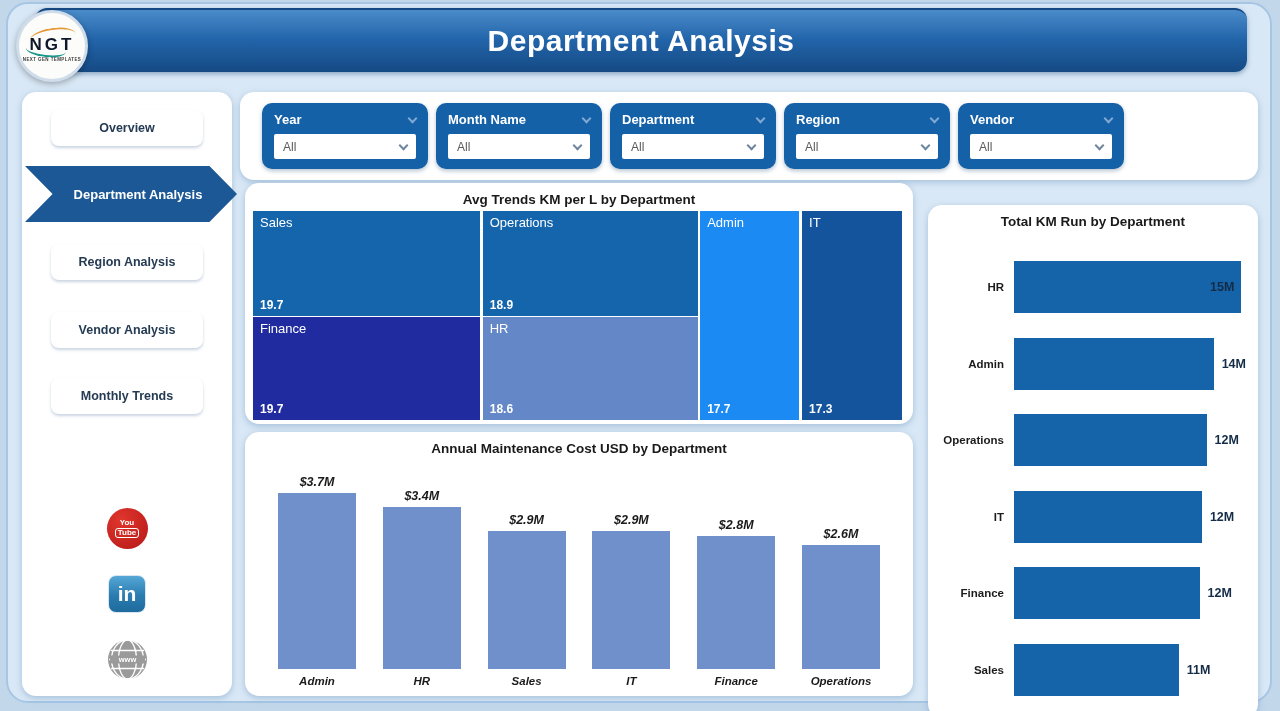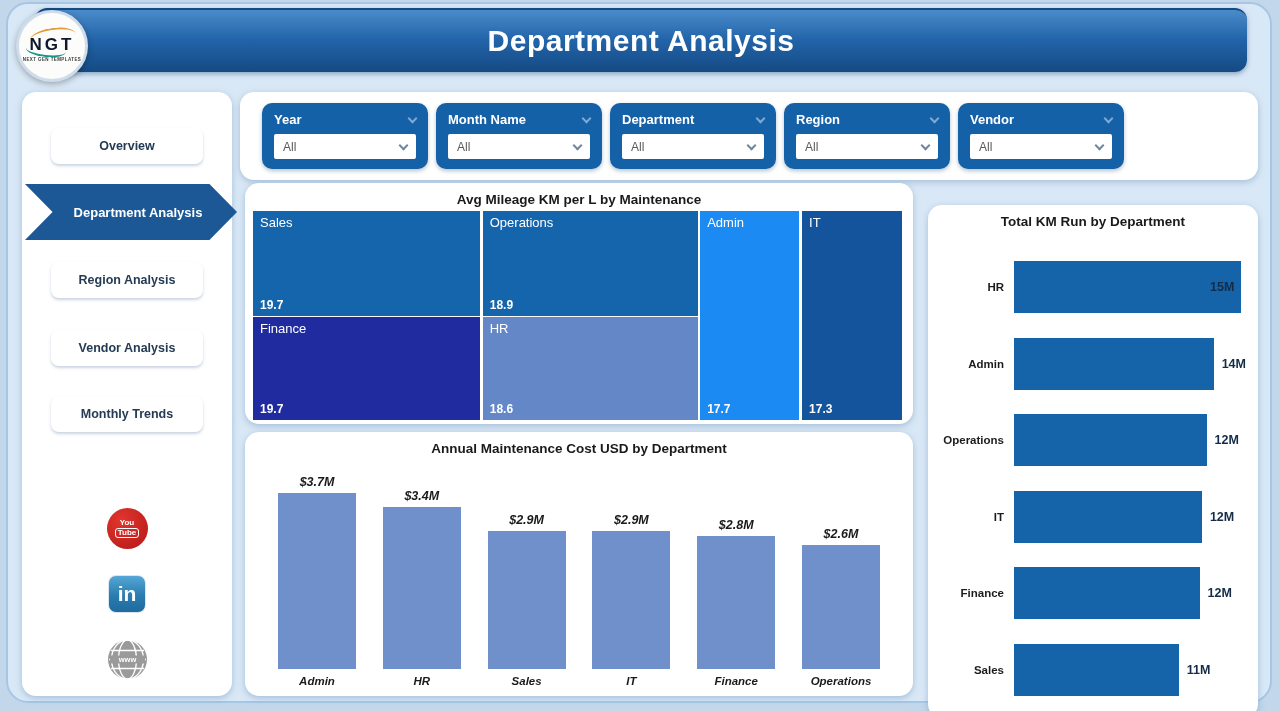--- a/index.html
+++ b/index.html
@@ -27,21 +27,21 @@
           display:flex; flex-direction:column; align-items:center; justify-content:center; }
   .logo-swoosh-top { position:absolute; top:15px; left:11px; width:46px; height:18px;
           border-radius:50%; border-top:2.5px solid #e59a3a; transform:rotate(-8deg); }
   .logo-swoosh-bot { position:absolute; bottom:22px; left:7px; width:40px; height:14px;
           border-radius:50%; border-bottom:2.5px solid #17968c; transform:rotate(6deg); }
   .logo-text { color:#0f172a; font-size:17px; font-weight:bold; letter-spacing:3px; margin-top:4px;}
   .logo-sub  { color:#3a3a3a; font-size:4.5px; font-weight:bold; letter-spacing:.4px; margin-top:2px;}
 
   
   .sidebar { left:22px; top:92px; width:210px; height:604px; overflow:visible; }
-  .nav { display:flex; flex-direction:column; align-items:center; padding-top:36px; }
+  .nav { display:flex; flex-direction:column; align-items:center; padding-top:18px; }
   .nav-btn { width:152px; height:36px; background:#fff; border-radius:8px;
              box-shadow:0 2px 3px rgba(140,160,190,.45);
              display:flex; align-items:center; justify-content:center;
              font-size:12.5px; font-weight:bold; color:#243b53; cursor:pointer; }
   .nav-arrow { position:relative; left:4px; width:212px; height:56px; background:#1c5796;
                clip-path:polygon(0 0, 87% 0, 100% 50%, 87% 100%, 0 100%, 13% 50%);
                display:flex; align-items:center; justify-content:center; padding-left:14px;
                color:#fff; font-size:13px; font-weight:bold; cursor:pointer;
                margin-top:20px; margin-bottom:22px; }
   .m32{ margin-top:32px; } .m30{ margin-top:30px; }
@@ -204,21 +204,21 @@
         <span class="chev"></span>
       </div>
       <div class="slicer-select">
         <span class="slicer-value">All</span>
         <span class="chev chev-dark"></span>
       </div>
     </div>
   </div>
 
   <div class="card treemap-card">
-    <div class="chart-title">Avg Mileage KM per L by Maintenance</div>
+    <div class="chart-title">Avg Trends KM per L by Department</div>
     <div class="treemap">
       <div class="tile t-sales" style="background: rgb(21, 101, 172);">
         <span>Sales</span>
         <span class="tval">19.7</span>
       </div>
       <div class="tile t-operations" style="background: rgb(21, 101, 172);">
         <span>Operations</span>
         <span class="tval">18.9</span>
       </div>
       <div class="tile t-finance" style="background: rgb(31, 43, 158);">

